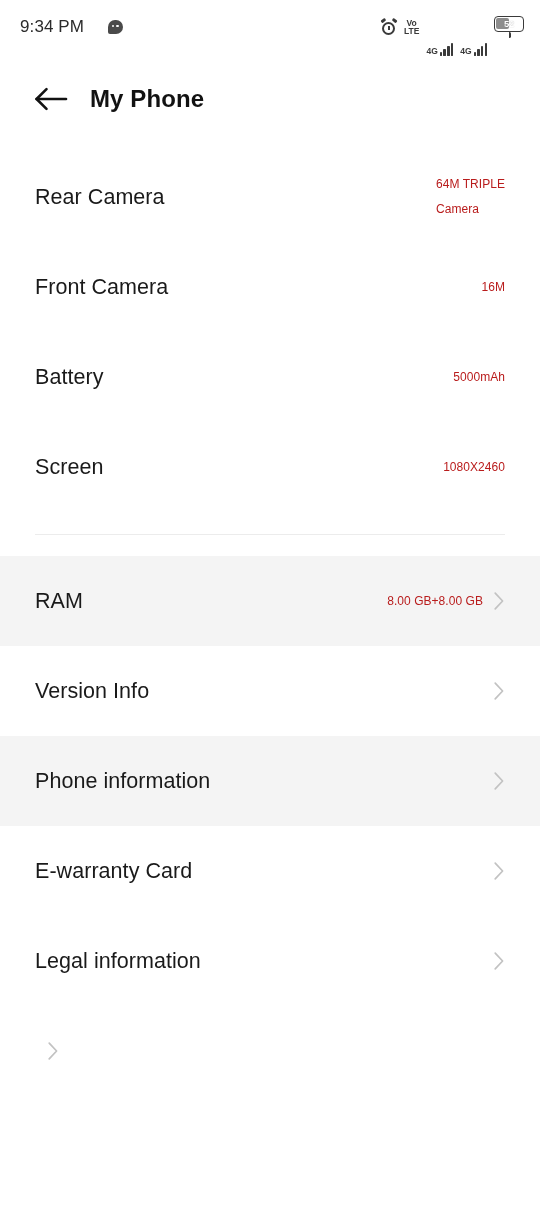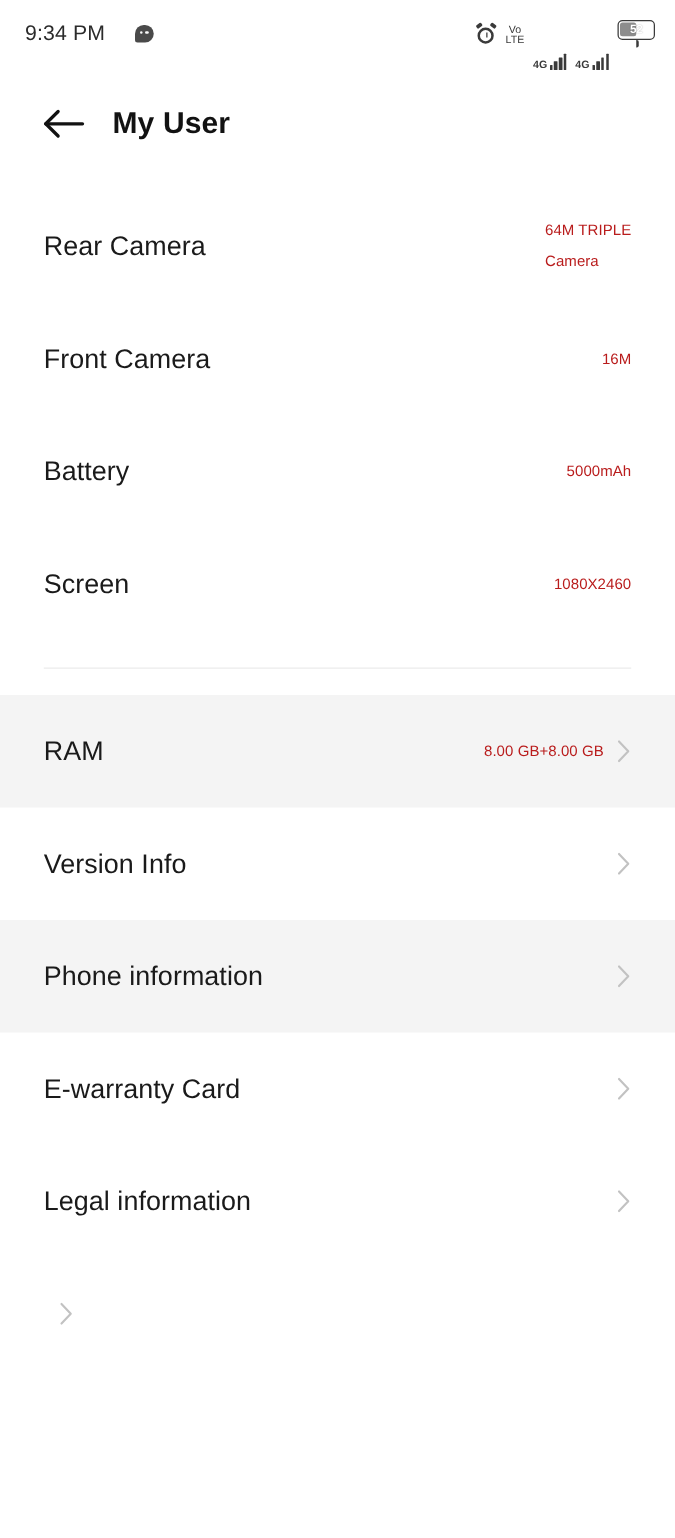--- a/index.html
+++ b/index.html
@@ -42,21 +42,21 @@
     width:1.6px; height:4.2px; background:#3a3a3a;
   }
   .alarm-icon .ear-l, .alarm-icon .ear-r{
     position:absolute; top:0; width:5px; height:3.4px; background:#3a3a3a;
   }
   .alarm-icon .ear-l{ left:0; transform:rotate(-38deg); border-radius:1px; }
   .alarm-icon .ear-r{ right:0; transform:rotate(38deg); border-radius:1px; }
 
   .volte{
     display:flex; flex-direction:column; align-items:center;
-    line-height:8.5px; font-size:8.5px; color:#3a3a3a; font-weight:400;
+    line-height:8.5px; font-size:8.5px; color:#3a3a3a; font-weight:700;
   }
 
   .sig-group{ display:flex; align-items:flex-end; gap:1.5px; }
   .sig-group .g4{
     font-size:8.5px; color:#3a3a3a; font-weight:600;
     line-height:9px; align-self:flex-start; margin-right:0.5px;margin-top:48px;
   }
   .bars{ display:flex; align-items:flex-end; gap:1.3px; height:13px; }
   .bars i{ display:block; width:2.4px; background:#3a3a3a; border-radius:0.4px; }
   .bars i:nth-child(1){ height:4px; }
@@ -169,21 +169,21 @@
   </div>
 </div>
 
 <div class="appbar">
   <button class="back-btn">
     <svg class="back-arrow" width="34" height="26" viewBox="0 0 34 26">
       <path d="M2.5 13 H32" stroke="#121212" stroke-width="2.6" stroke-linecap="round" fill="none"></path>
       <path d="M12.5 3.2 L2.6 13 L12.5 22.8" stroke="#121212" stroke-width="2.6" stroke-linecap="round" stroke-linejoin="round" fill="none"></path>
     </svg>
   </button>
-  <span class="appbar-title">My User</span>
+  <span class="appbar-title">My Phone</span>
 </div>
 
 <div class="list">
 
   <div class="row">
     <span class="row-label">Rear Camera</span>
     <span class="row-right">
       <span class="row-value">64M TRIPLE
 Camera</span>
     </span>

